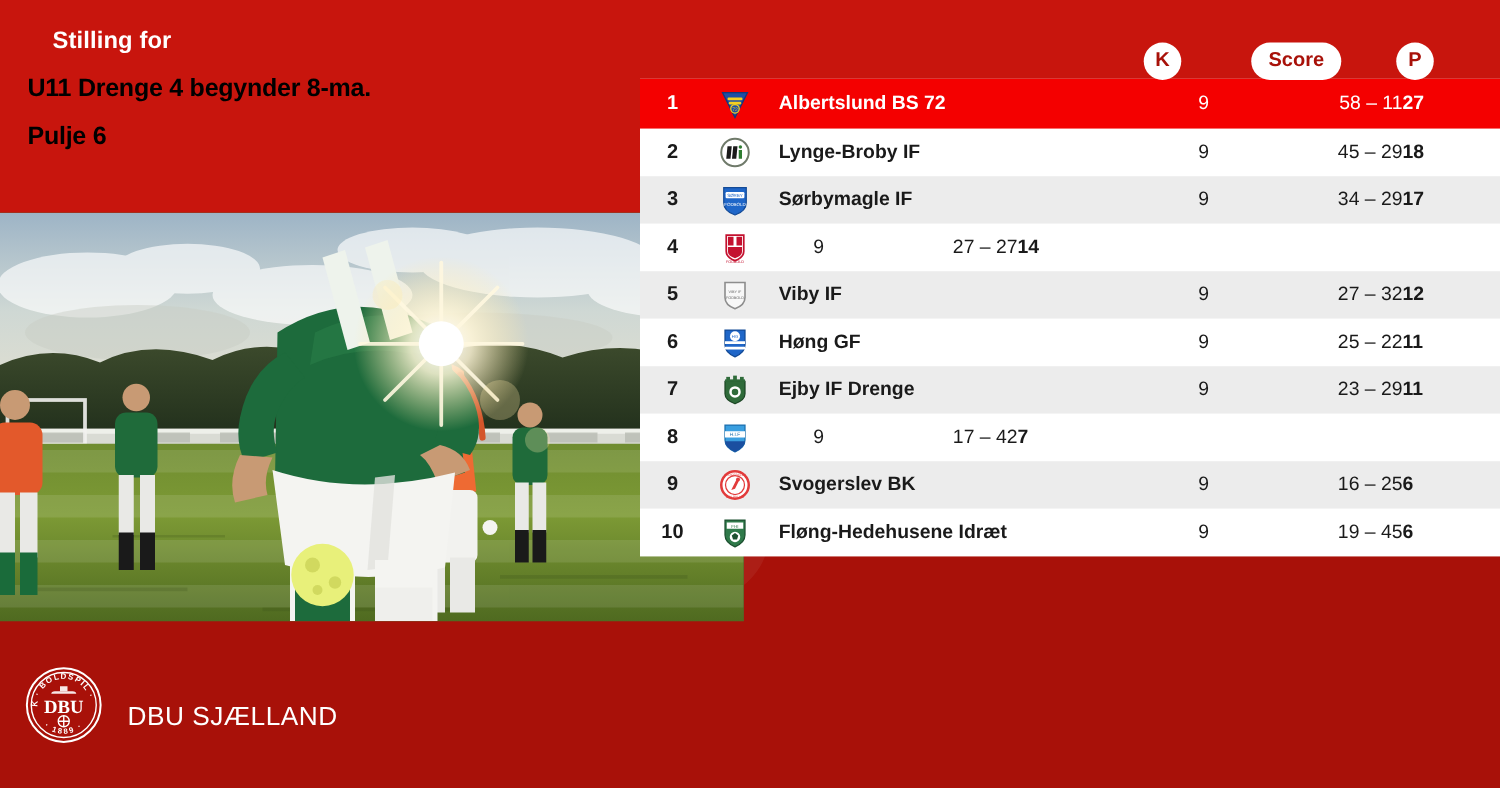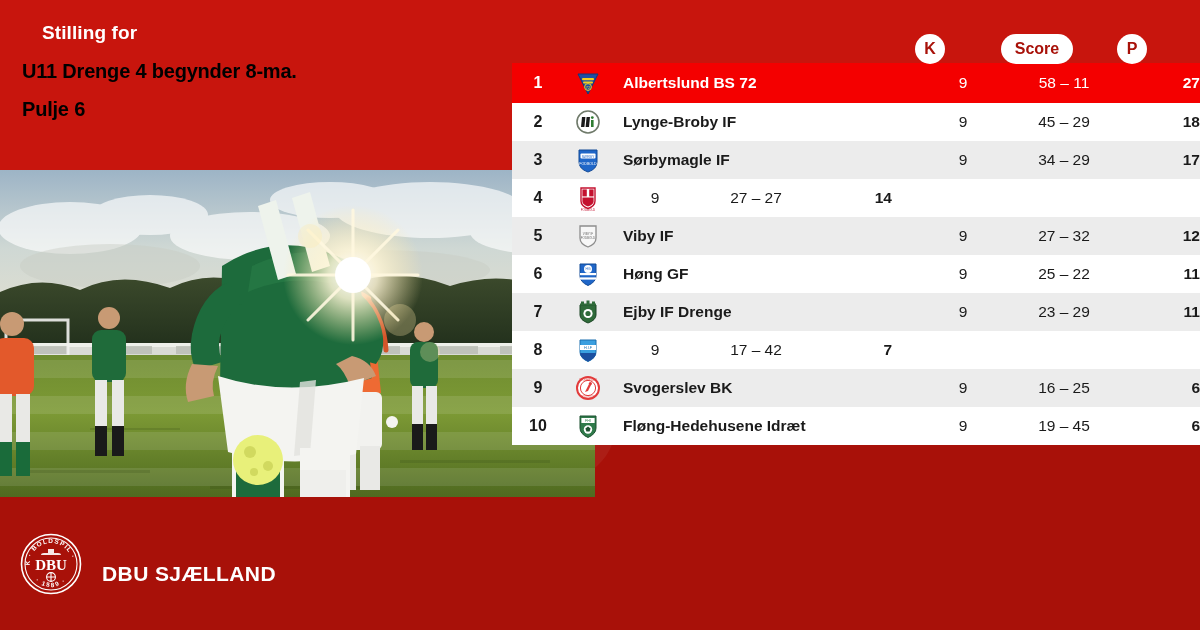--- a/index.html
+++ b/index.html
@@ -154,27 +154,27 @@
     overflow: hidden;
   }
   .c-k {
     width: 86px;
     text-align: center;
     font-weight: 400;
     font-size: 15.5px;
   }
   .c-score {
     width: 116px;
-    text-align: center;
+    text-align: right;
     font-weight: 400;
     font-size: 15.5px;
   }
   .c-p {
     width: 78px;
-    text-align: right;
+    text-align: left;
     font-weight: 700;
     font-size: 15.5px;
   }
 
   
   .footer {
     position: absolute;
     left: 0; bottom: 0;
     width: 1200px;
     height: 133px;
@@ -183,21 +183,21 @@
     align-items: center;
   }
   .dbu-seal {
     margin-left: 20px;
     width: 62px; height: 62px;
   }
   .dbu-seal svg { display: block; }
   .footer-title {
     margin-left: 20px;
     font-size: 21px;
-    font-weight: 700;
+    font-weight: 400;
     letter-spacing: .4px;
     color: #ffffff;
     margin-top: 21px;
   }
 </style>
 </head>
 <body>
 
 <div id="root">
 

